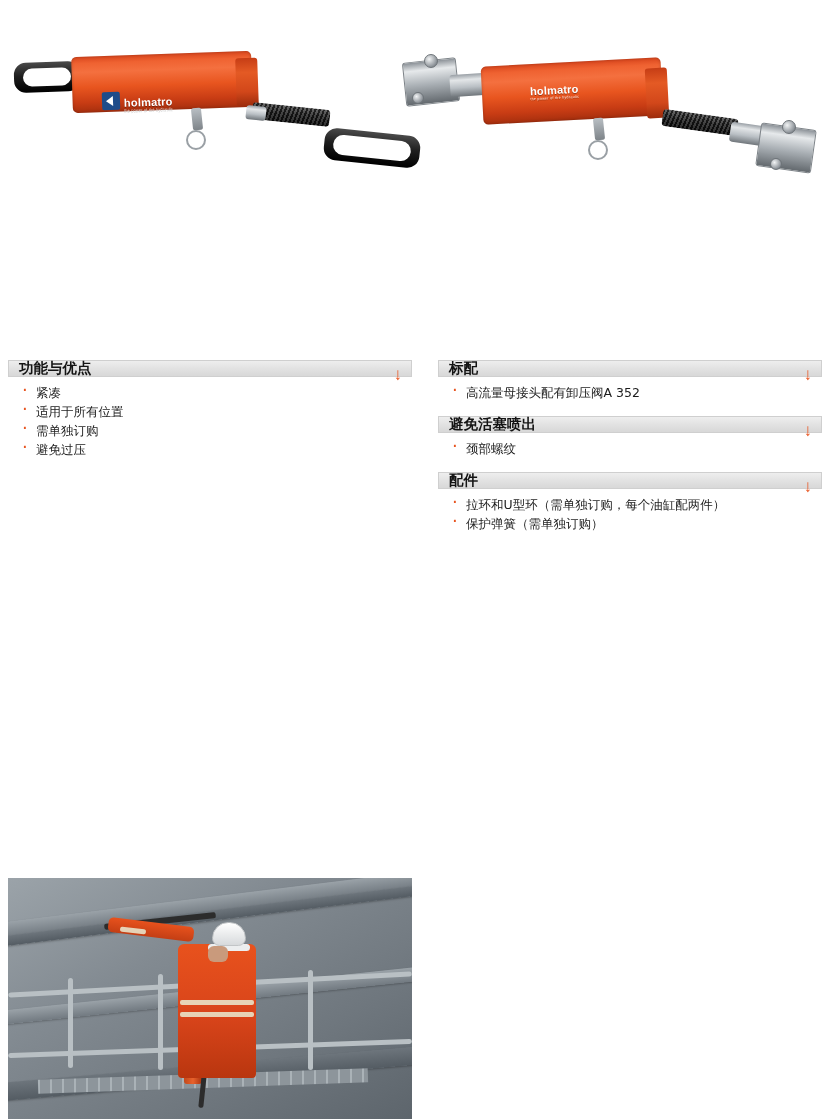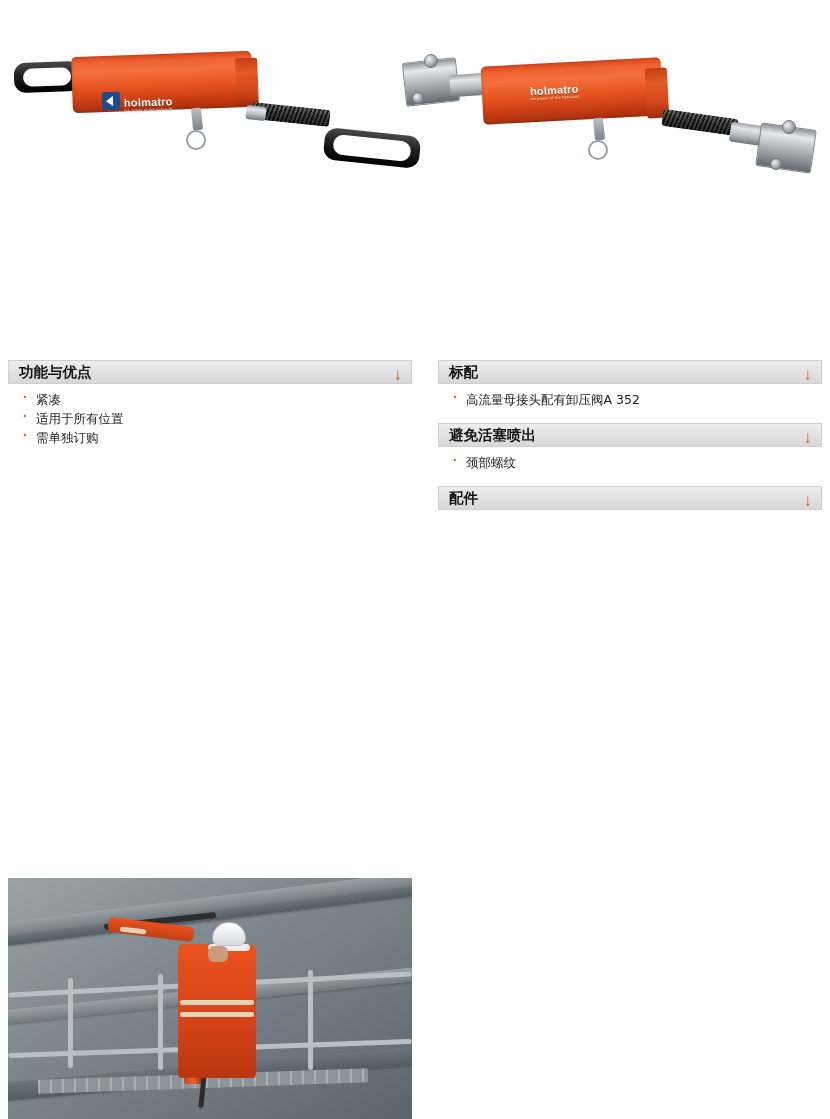--- a/index.html
+++ b/index.html
@@ -127,21 +127,21 @@
     width: 404px;
   }
   .col-right {
     position: absolute;
     left: 438px;
     top: 360px;
     width: 384px;
   }
   .sec-head {
     position: relative;
-    height: 24px;
+    height: 17px;
     background: linear-gradient(to bottom, #eeeeee 0%, #e2e2e2 50%, #d8d8d8 100%);
     border: 1px solid #cfcfcf;
     display: flex;
     align-items: center;
     padding: 0 10px;
   }
   .sec-head .title {
     font-size: 14.5px;
     color: #141414;
     font-family: "DejaVu Sans", "Liberation Sans", sans-serif;
@@ -319,20 +319,21 @@
   <div class="col-left">
 
     <div class="sec-head">
       <span class="title">功能与优点</span>
       <span class="arrow">↓</span>
     </div>
     <ul class="items">
       <li>紧凑</li>
       <li>适用于所有位置</li>
       <li>需单独订购</li>
+      <li>避免过压</li>
     </ul>
   </div>
 
   <div class="col-right">
 
     <div class="sec-head">
       <span class="title">标配</span>
       <span class="arrow">↓</span>
     </div>
     <ul class="items">
@@ -344,20 +345,24 @@
       <span class="arrow">↓</span>
     </div>
     <ul class="items">
       <li>颈部螺纹</li>
     </ul>
 
     <div class="sec-head">
       <span class="title">配件</span>
       <span class="arrow">↓</span>
     </div>
+    <ul class="items">
+      <li>拉环和U型环（需单独订购，每个油缸配两件）</li>
+      <li>保护弹簧（需单独订购）</li>
+    </ul>
   </div>
 
   <div class="photo">
     <div class="sky"></div>
 
     <div class="beam" style="left:-20px;top:18px;width:460px;height:16px;transform:rotate(-7deg);"></div>
     <div class="beam dark" style="left:-20px;top:32px;width:460px;height:10px;transform:rotate(-7deg);"></div>
     <div class="beam" style="left:-10px;top:110px;width:440px;height:14px;transform:rotate(-6deg);"></div>
     <div class="beam dark" style="left:-10px;top:186px;width:440px;height:18px;transform:rotate(-5deg);"></div>
 

